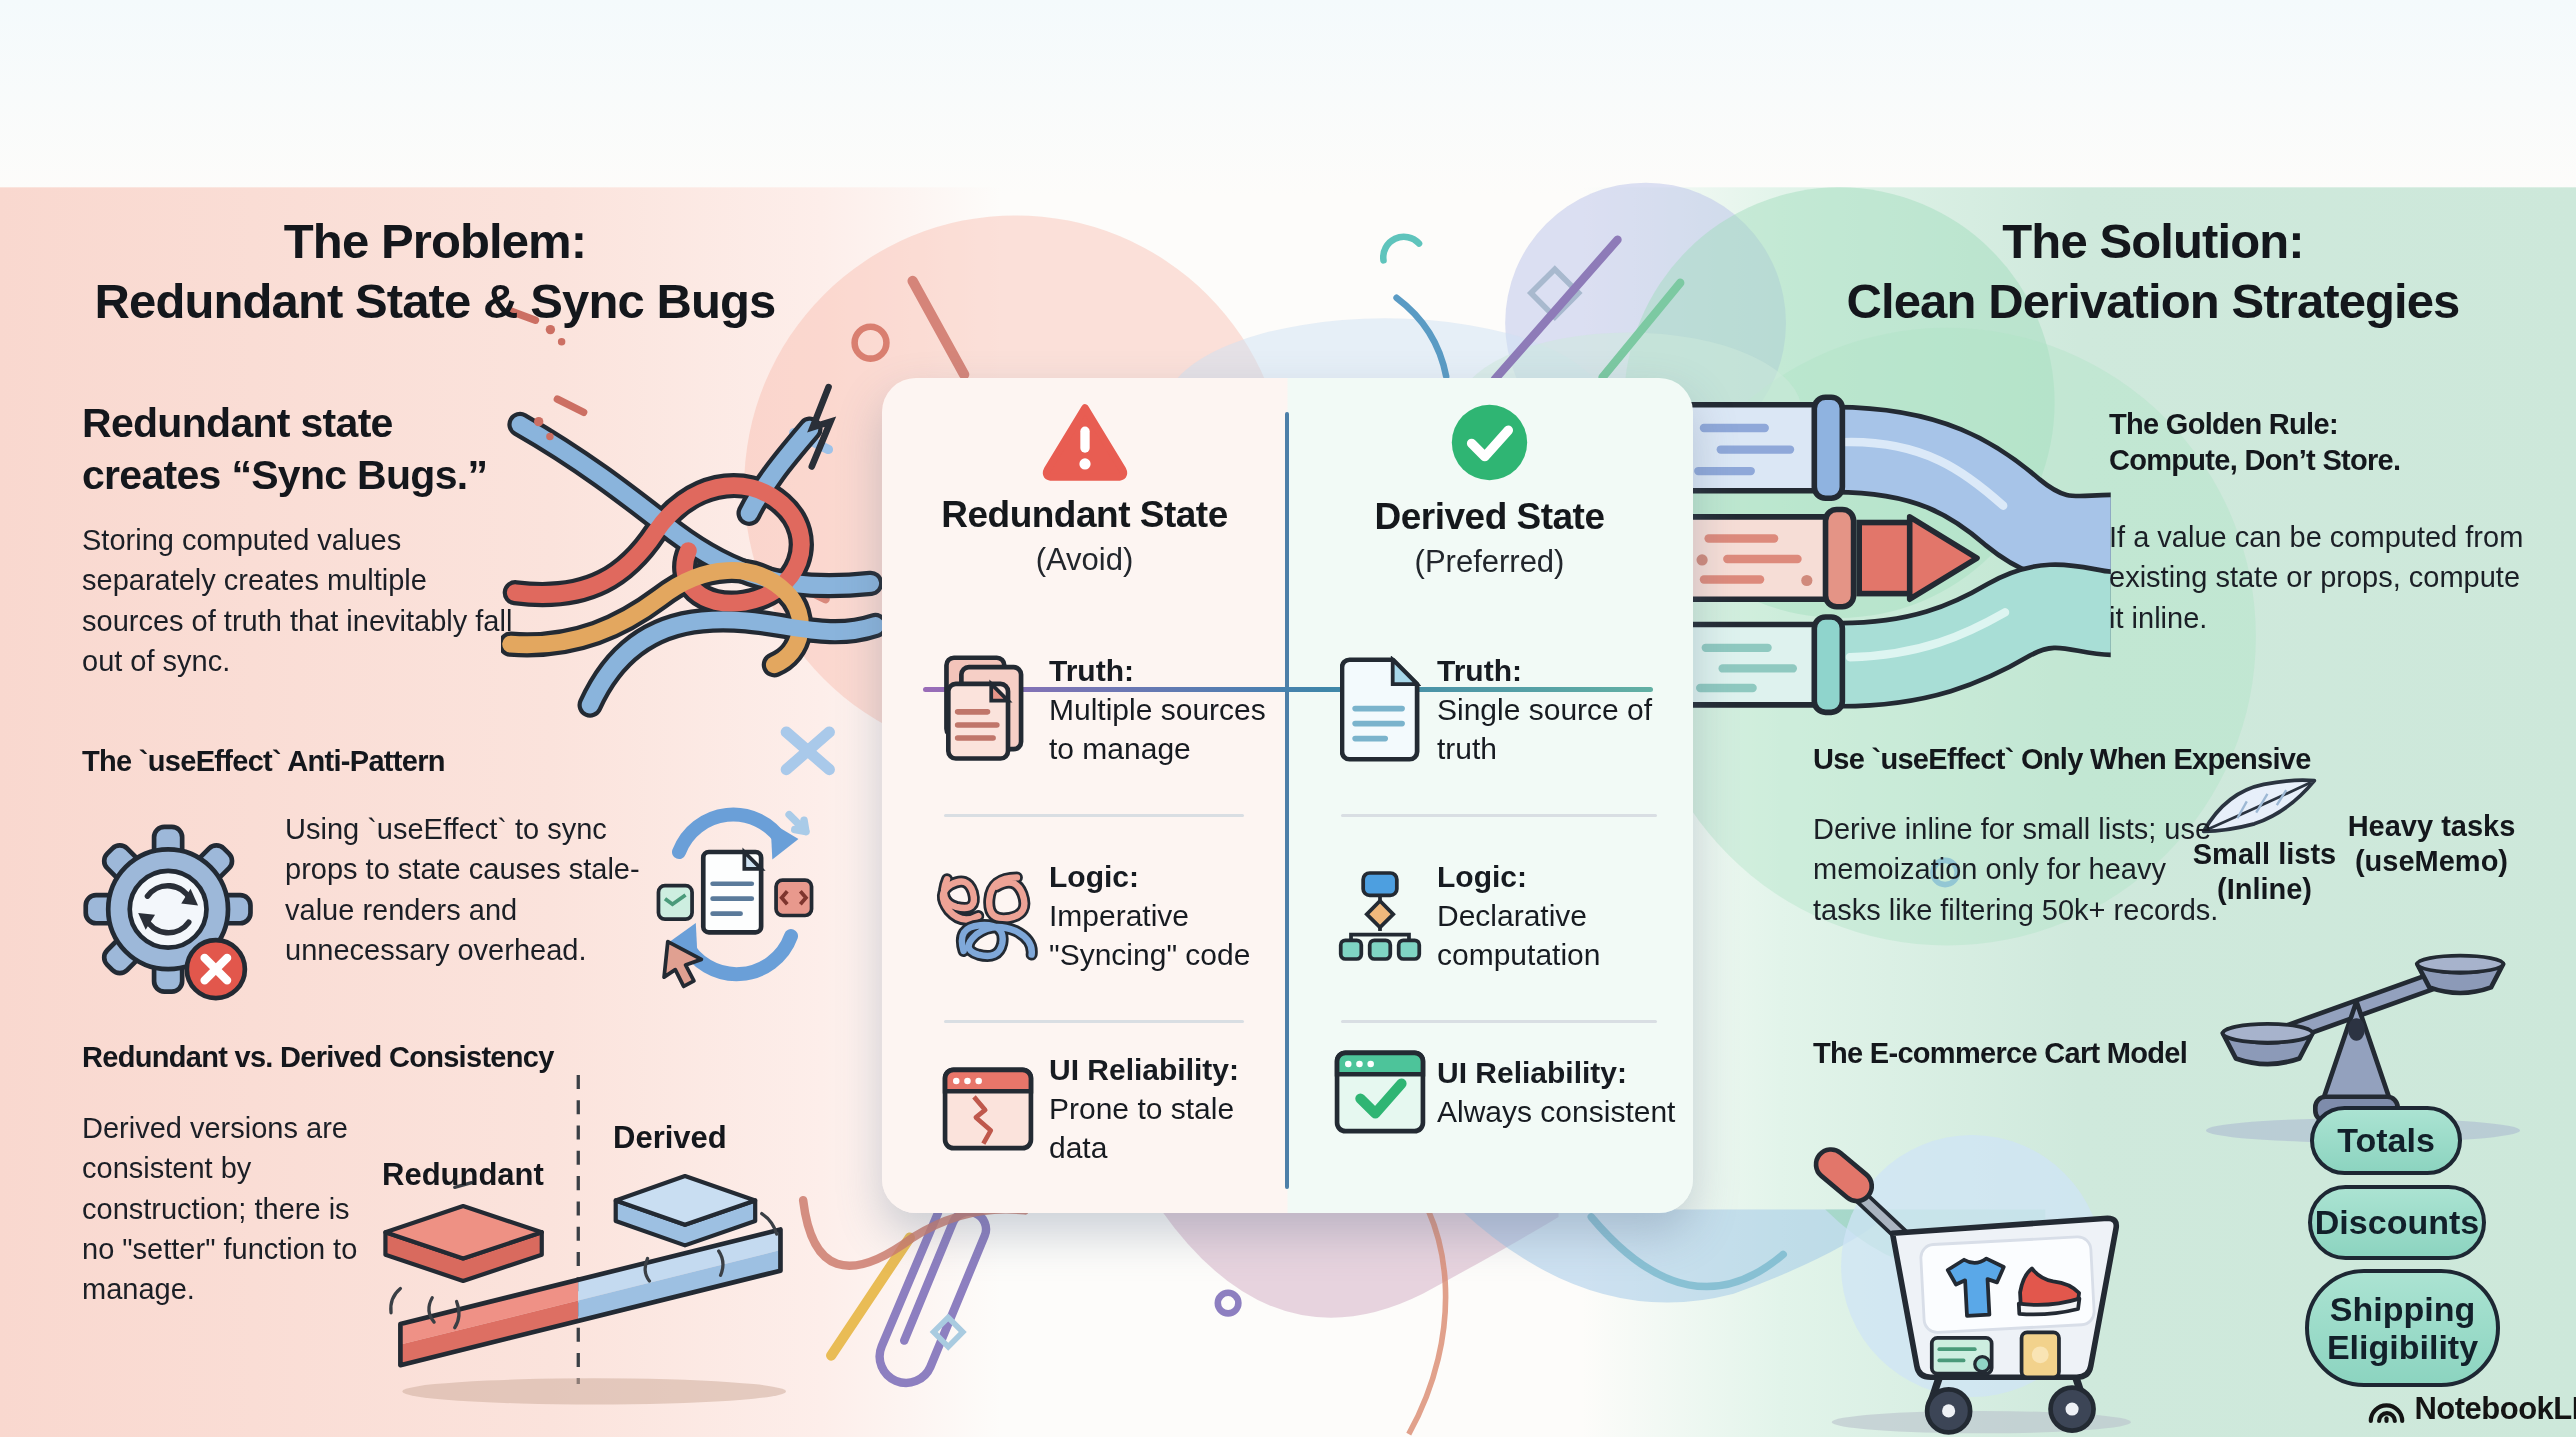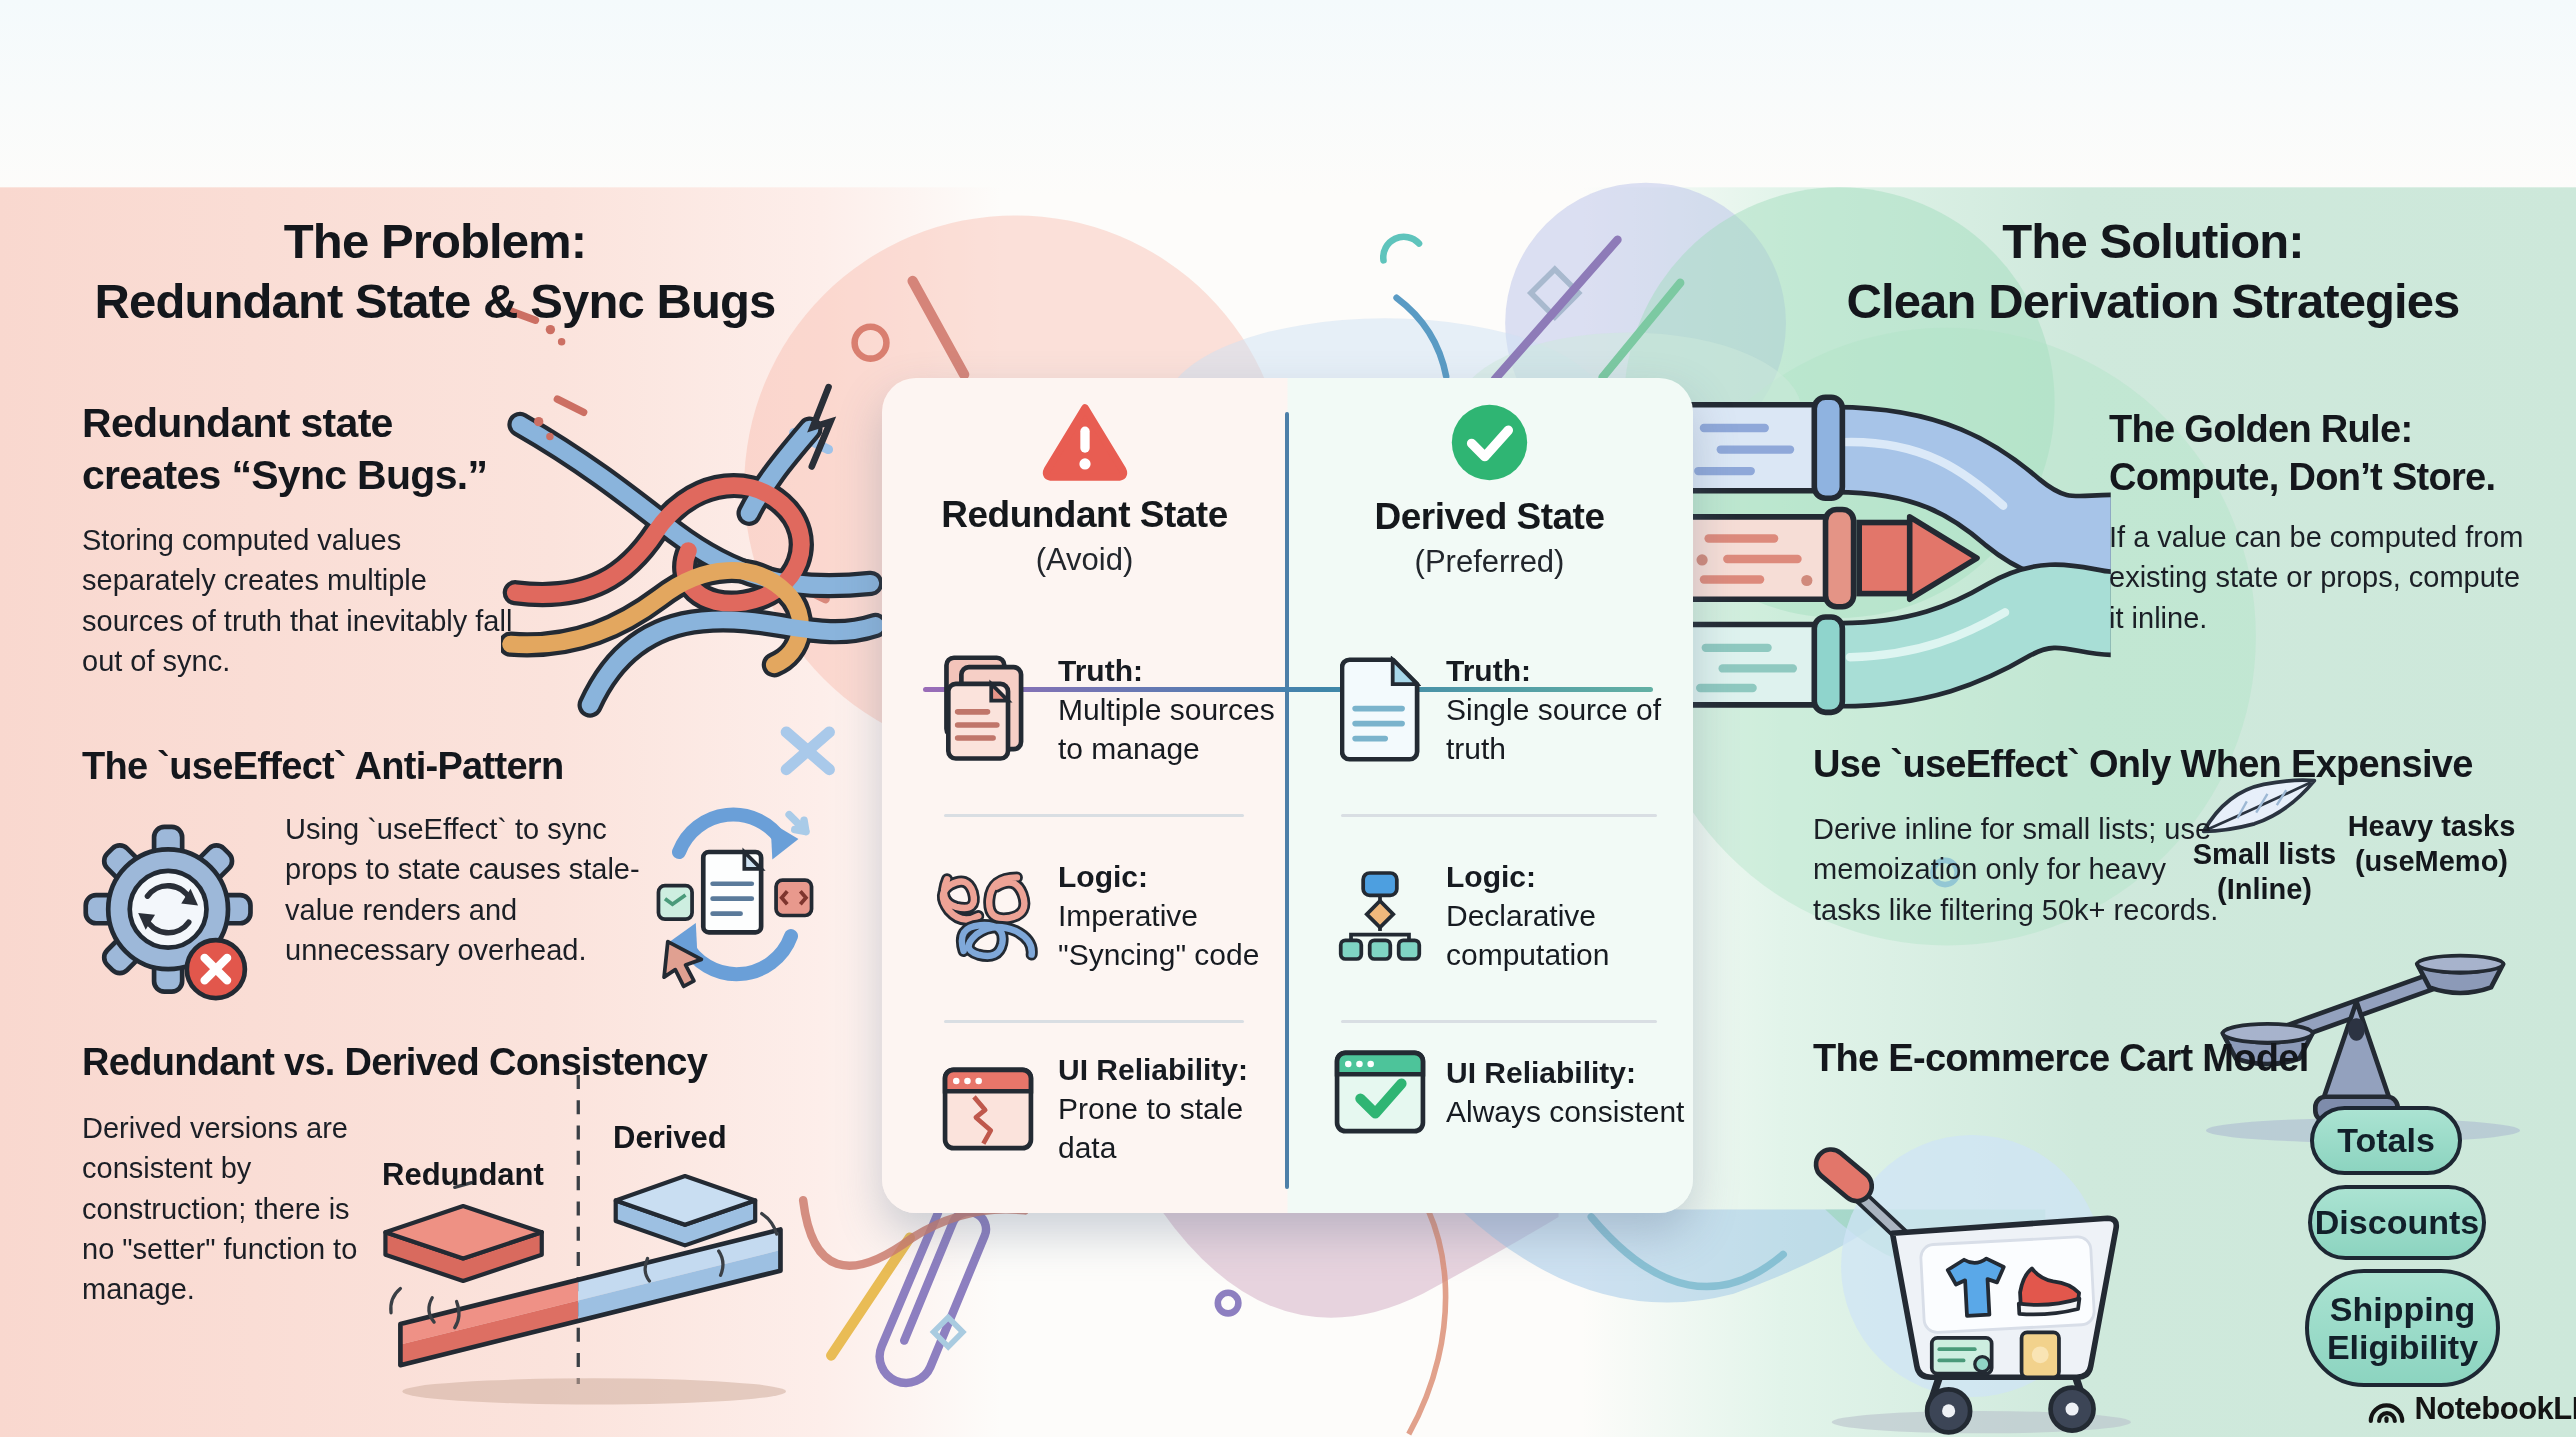--- a/index.html
+++ b/index.html
@@ -10,39 +10,39 @@
   }
   .abs{position:absolute;}
   .pre{white-space:pre-line;}
   #title{
     left:0;right:0;top:32px;text-align:center;
     font-size:81px;font-weight:bold;letter-spacing:-1.9px;
     background:linear-gradient(90deg,#2d9fe6 8%,#3b6fd2 70%,#4456c8 100%);
     -webkit-background-clip:text;background-clip:text;color:transparent;
   }
   .h2{font-size:49px;font-weight:bold;line-height:1.22;text-align:center;color:#14171c;letter-spacing:-0.9px;}
-  .h3{font-size:38px;font-weight:bold;color:#14171c;letter-spacing:-0.7px;}
+  .h3{font-size:29px;font-weight:bold;color:#14171c;letter-spacing:-0.7px;}
   .h3-big{font-size:41px;line-height:1.28;}
   .body-txt{font-size:29px;line-height:1.39;color:#1b1f26;}
   .seesaw-label{font-size:31px;font-weight:bold;color:#14171c;}
   .scale-label{font-size:29px;font-weight:bold;text-align:center;line-height:1.2;color:#14171c;}
 
   
   #card{
     left:882px;top:378px;width:811px;height:835px;border-radius:34px;
     background:linear-gradient(90deg,#fdf5f2 0%,#fdf5f2 49.9%,#f2faf6 50.1%,#f2faf6 100%);
     box-shadow:0 20.6px 45px rgba(90,110,135,.30);
   }
   .vdiv{position:absolute;left:403px;top:34px;bottom:24px;width:3.7px;background:#4d7fa8;border-radius:1.9px;}
   .hdiv{position:absolute;left:41px;top:309px;width:730px;height:4.7px;border-radius:2.8px;
         background:linear-gradient(90deg,#9a6cb8 0%,#4b7fb0 47%,#3f86a8 55%,#63b0a4 100%);}
   .col-head{position:absolute;top:24px;width:405px;display:flex;flex-direction:column;align-items:center;}
   .col-title{font-size:37px;font-weight:bold;margin-top:13px;letter-spacing:-0.5px;}
   .col-sub{font-size:31px;margin-top:5.6px;color:#22262c;}
-  .crow{position:absolute;display:flex;align-items:center;gap:19px;justify-content:center;}
+  .crow{position:absolute;display:flex;align-items:center;gap:10px;justify-content:center;}
   .crow .icon-box{flex:none;display:flex;align-items:center;justify-content:center;}
   .row-text{font-size:30px;line-height:1.3;color:#171b21;}
   .row-label{display:block;font-weight:bold;}
   .rdiv{position:absolute;height:2.8px;background:#d9dee3;border-radius:1.9px;}
 
   .pill{
     display:flex;align-items:center;justify-content:center;text-align:center;
     background:linear-gradient(180deg,#abe3d2,#8cd4c0);
     border:4.7px solid #1d2733;border-radius:935px;
     font-size:34px;font-weight:bold;color:#12202a;box-sizing:border-box;line-height:1.12;

